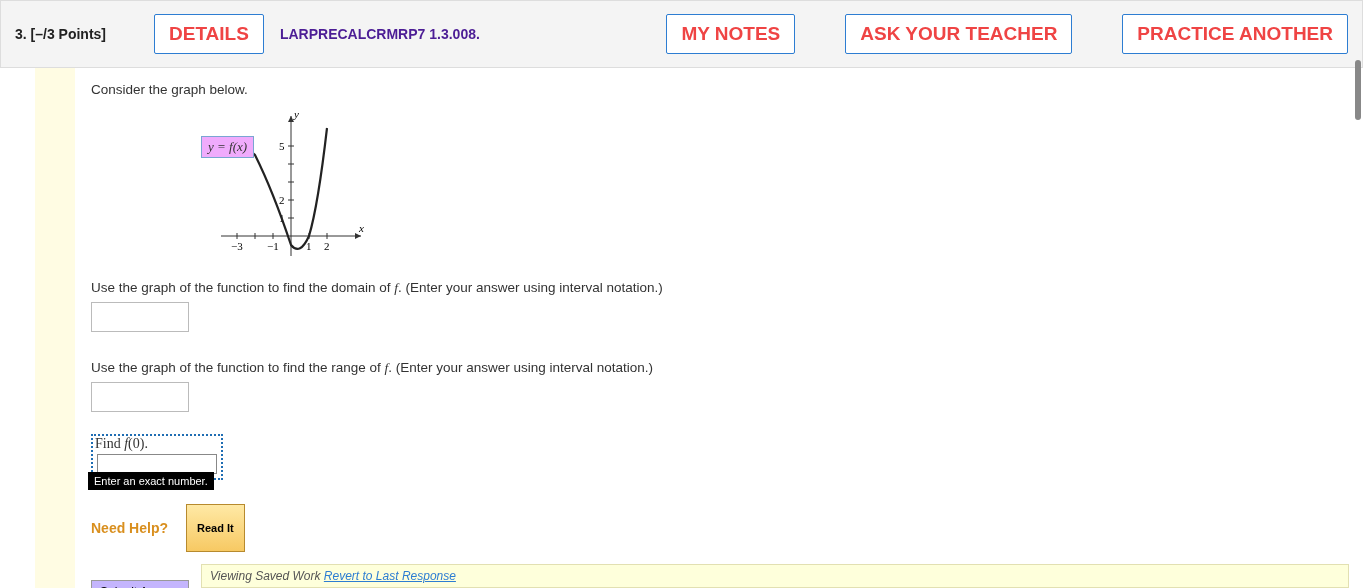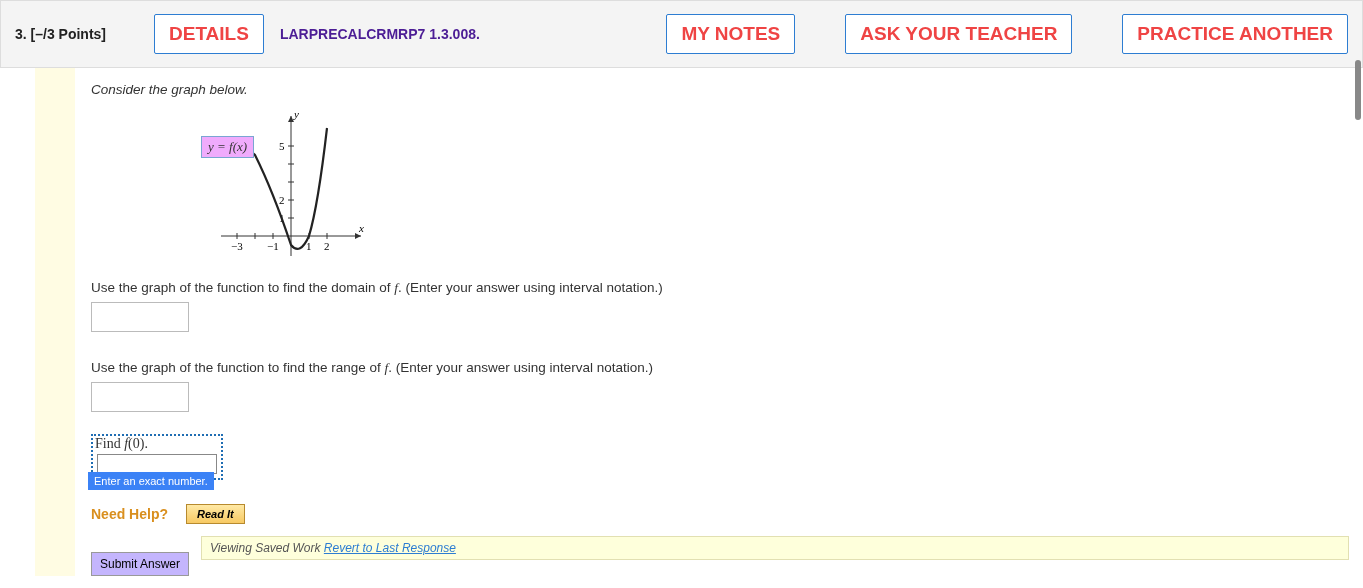--- a/index.html
+++ b/index.html
@@ -61,21 +61,21 @@
     background: #fffce3;
     margin-right: 2px;
   }
   .main-col {
     flex: 1;
     padding: 14px 14px 0 14px;
     font-family: "Segoe UI", Verdana, sans-serif;
     font-size: 13.5px;
     color: #333;
   }
-  .prompt { margin-bottom: 9px; font-style: italic; }
+  .prompt { margin-bottom: 9px; }
   .graph-box {
     margin: 6px 0 10px 110px;
     width: 170px;
     height: 160px;
     position: relative;
   }
   .label-box {
     position: absolute;
     left: 0px;
     top: 30px;
@@ -117,21 +117,21 @@
     height: 20px;
     border: 1px solid #888;
     margin: 2px 4px 4px 4px;
     font-size: 12px;
     padding-left: 2px;
   }
   .tooltip {
     position: absolute;
     left: -3px;
     top: 38px;
-    background: #3b82f6;
+    background: #000000;
     color: #fff;
     font-size: 11px;
     padding: 3px 6px;
     white-space: nowrap;
   }
   .needhelp-row {
     margin-top: 24px;
     display: flex;
     align-items: center;
     gap: 18px;
@@ -139,23 +139,22 @@
   .needhelp {
     color: #d98f1e;
     font-weight: bold;
     font-size: 14px;
   }
   .readit {
     background: linear-gradient(#ffe9a5,#f7c963);
     border: 1px solid #b78a2e;
     font-size: 11px;
     font-weight: bold;
-    padding: 3px 10px;
+    padding: 17px 10px;
     cursor: pointer;
-    font-style: italic;
   }
   .saved-bar {
     margin-top: 12px;
     background: #feffdb;
     border: 1px solid #e2e0b2;
     padding: 4px 8px;
     font-size: 12px;
     color: #555;
     font-style: italic;
     margin-left: 110px;

